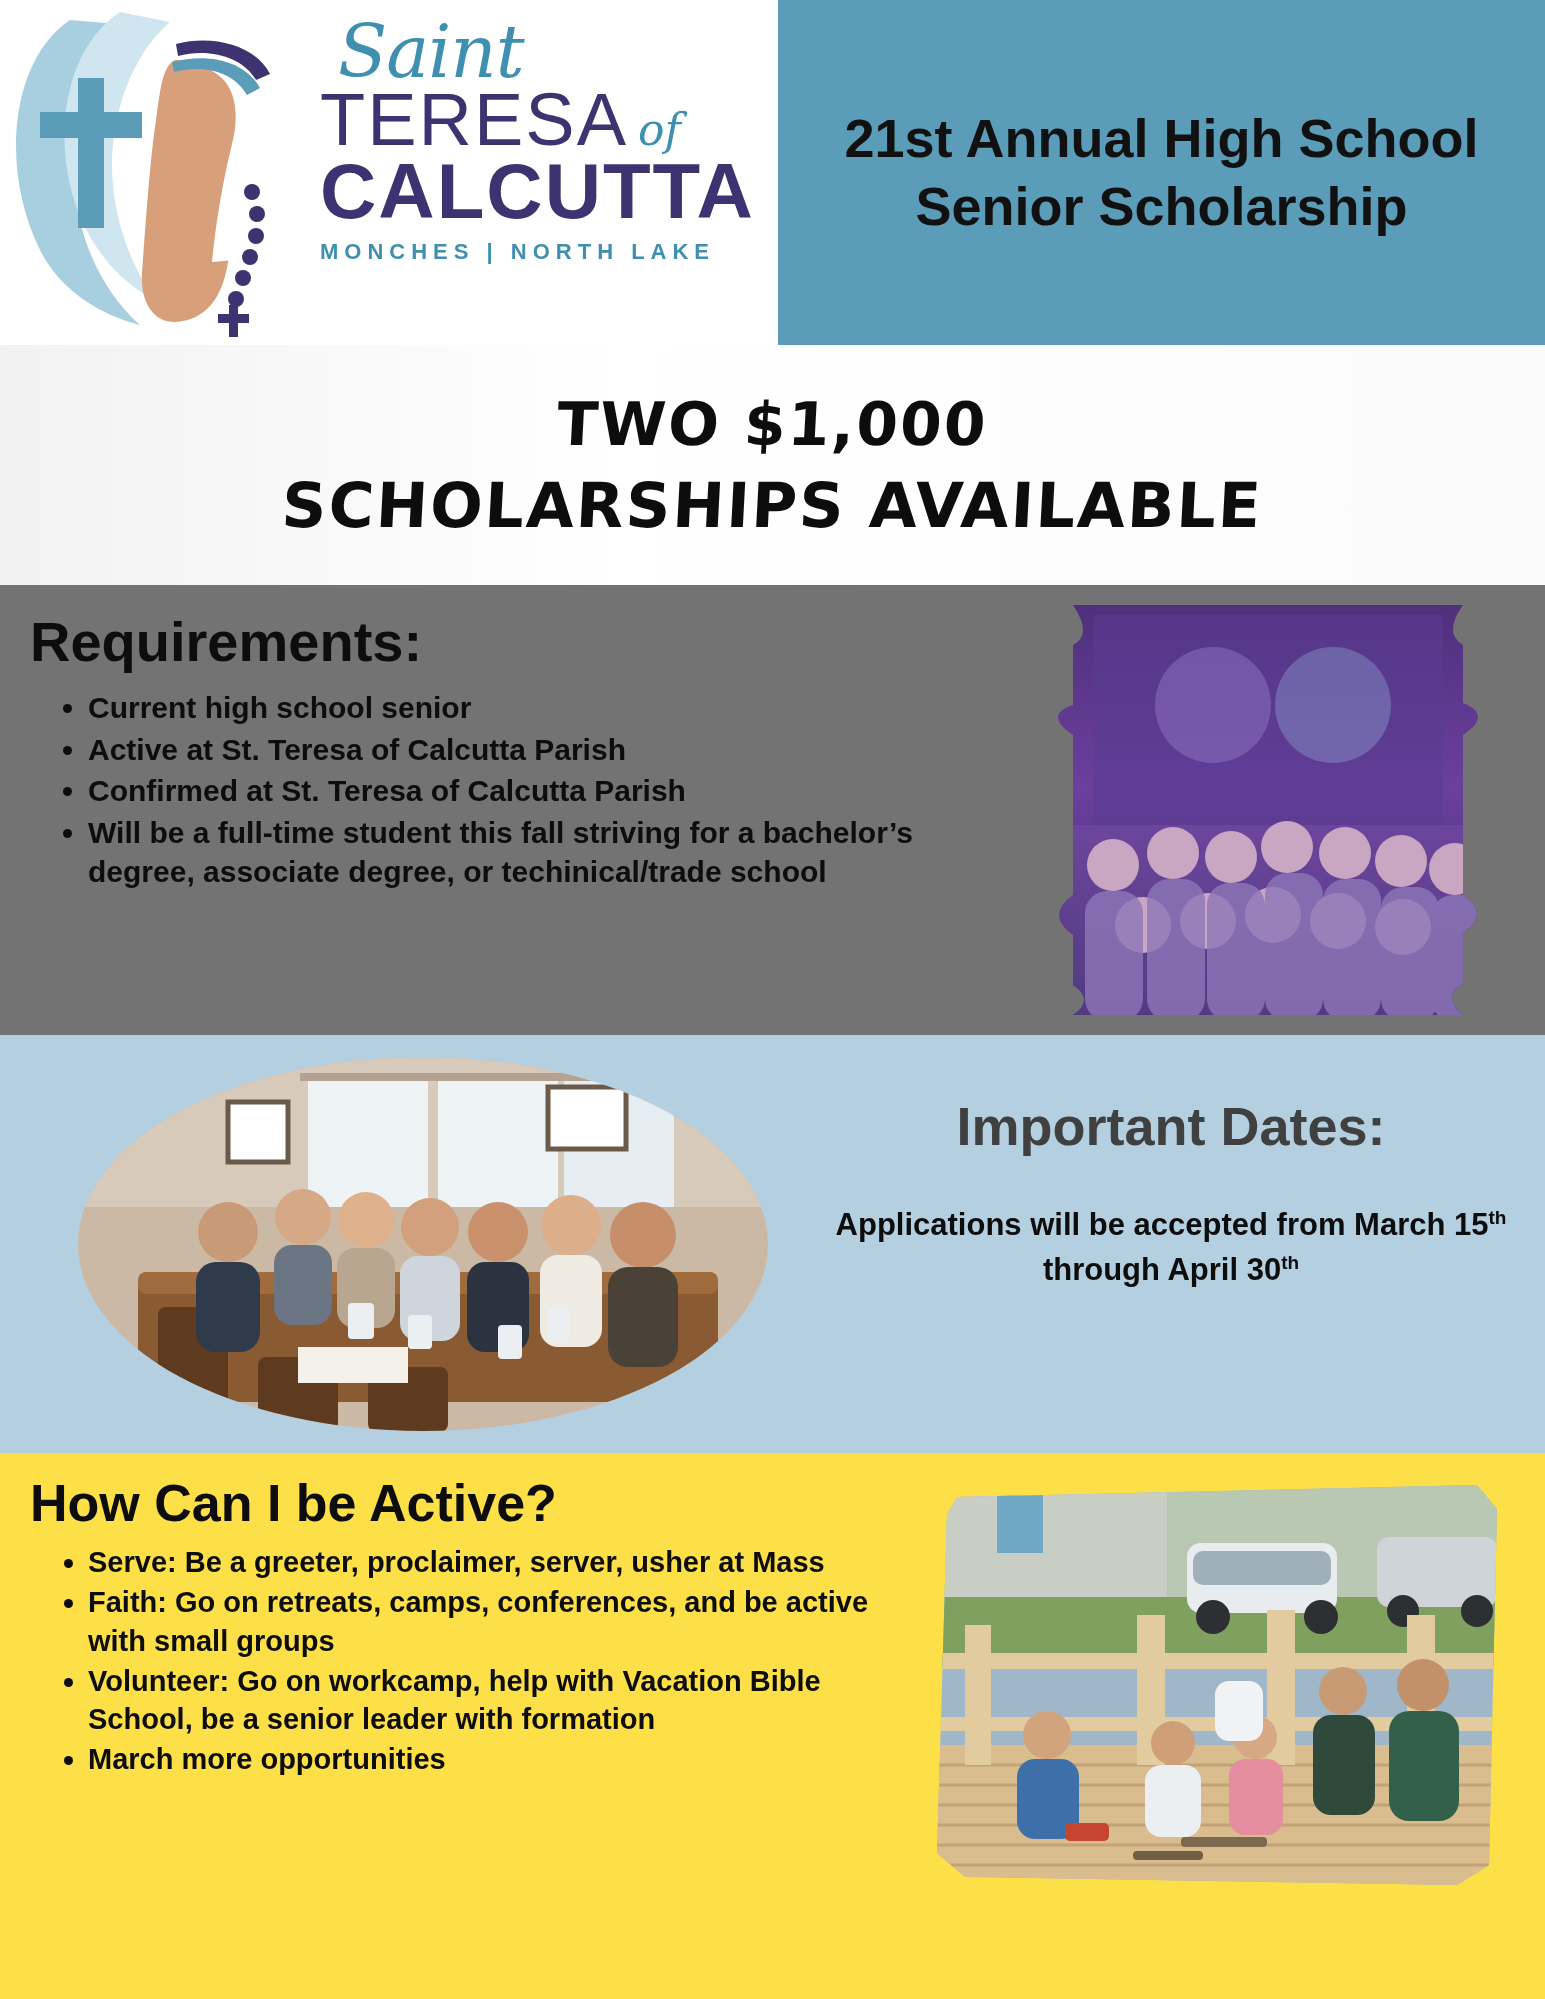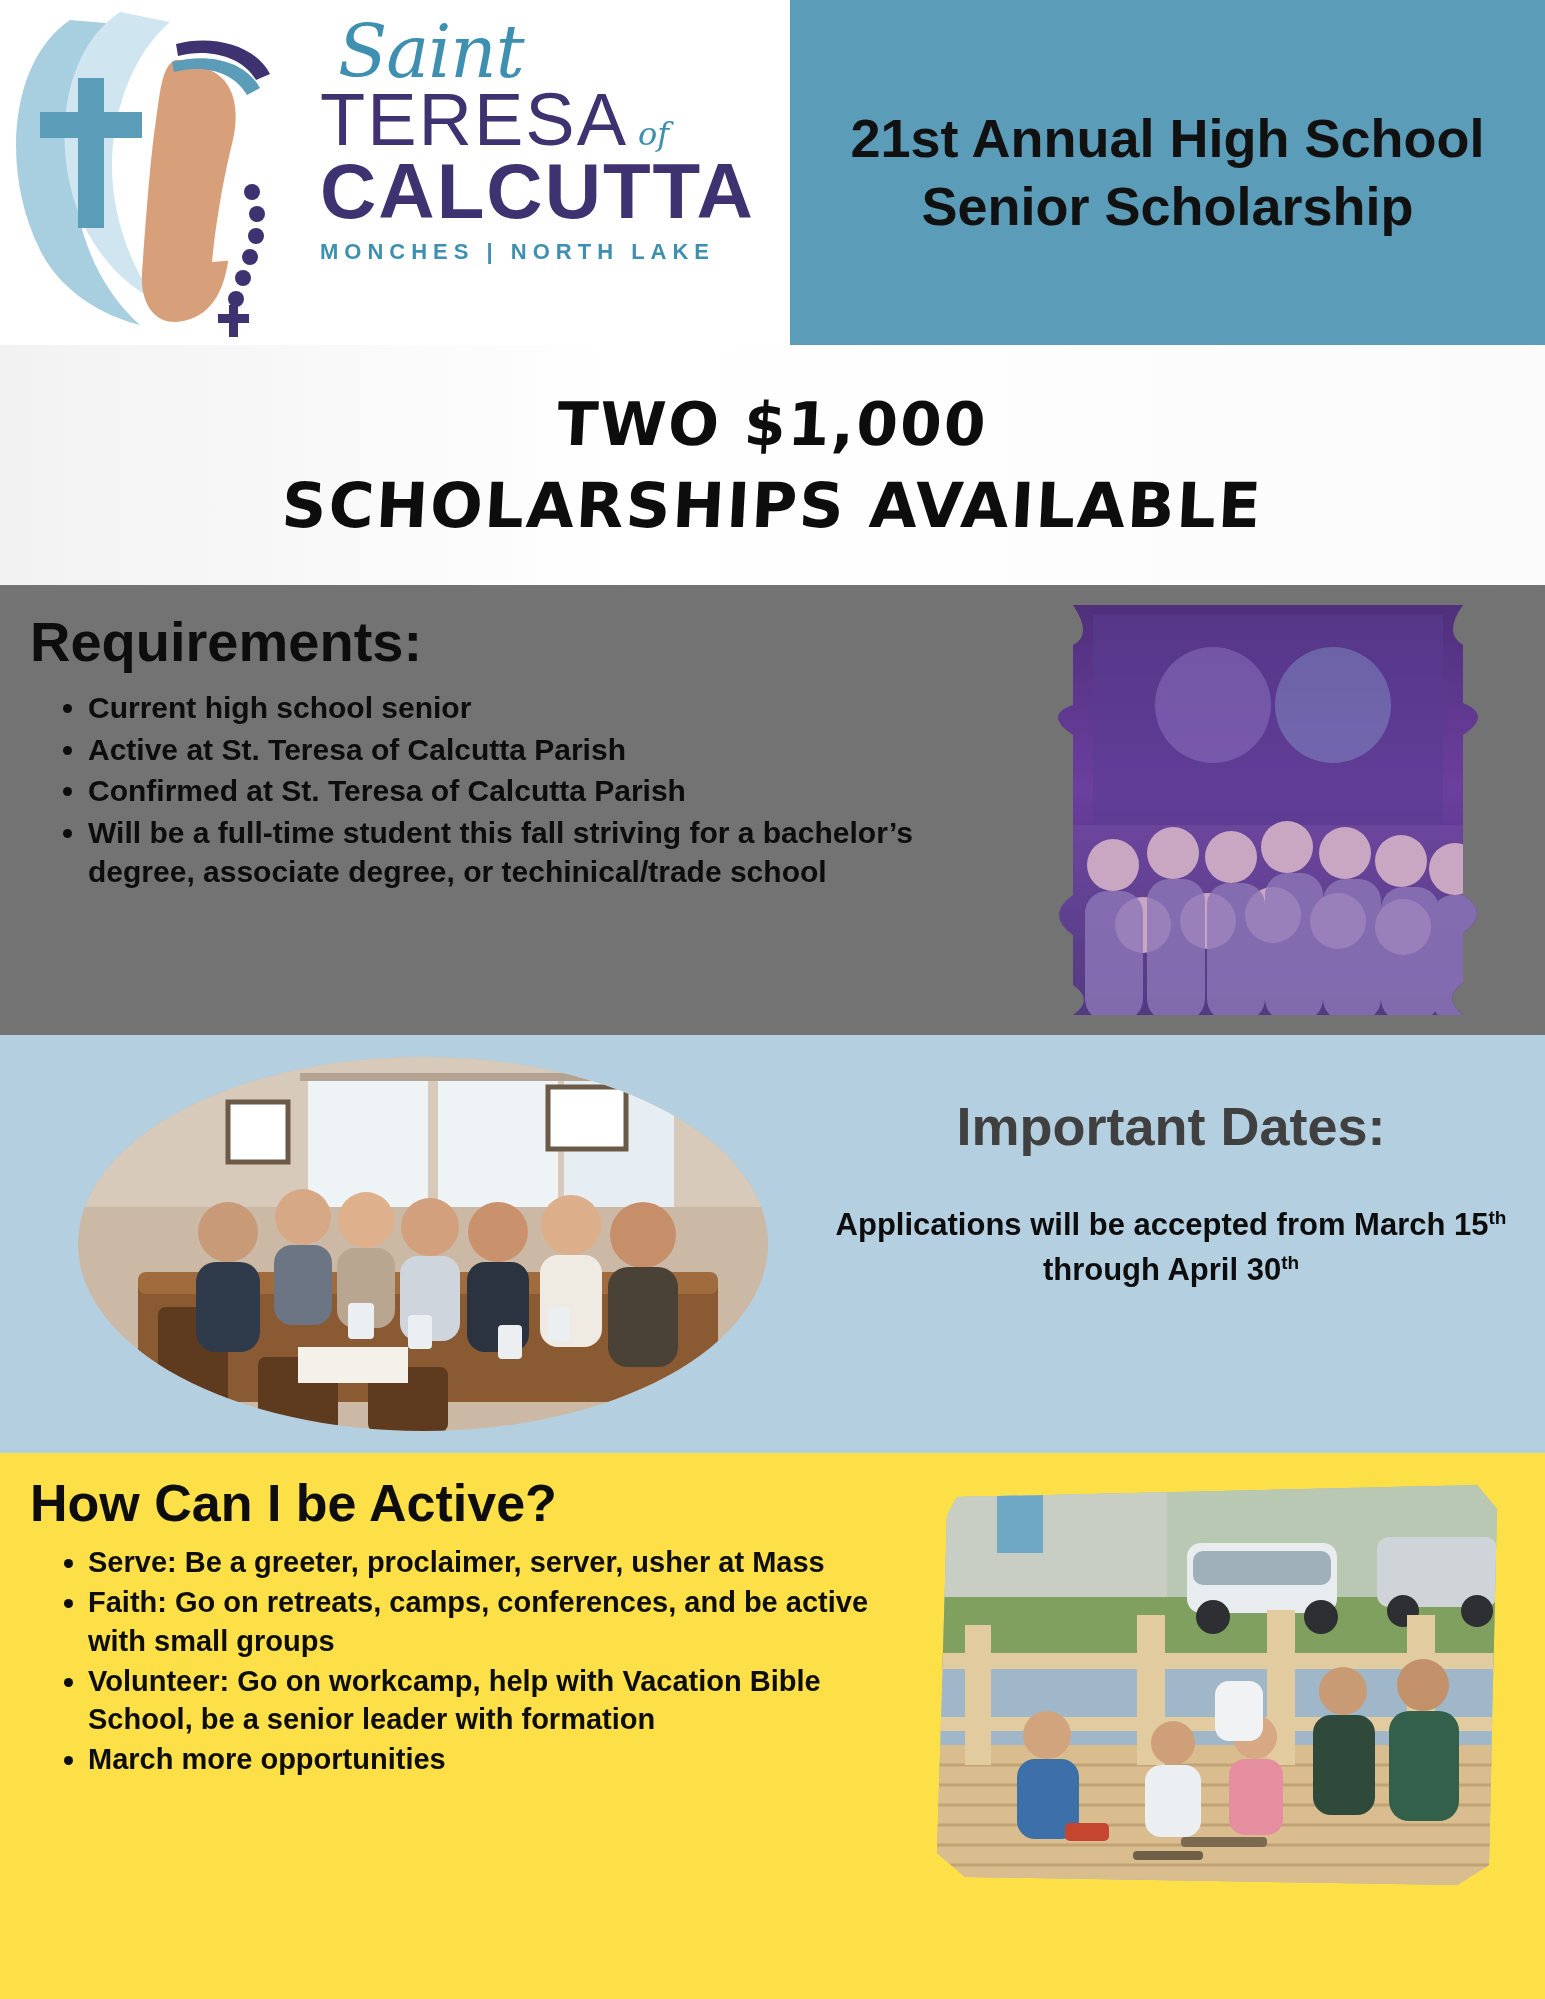--- a/index.html
+++ b/index.html
@@ -21,21 +21,20 @@
     width: 100%;
     height: 345px;
     background: #ffffff;
   }
   .logo-block {
     width: 778px;
     height: 345px;
     position: relative;
     background: #ffffff;
     overflow: hidden;
-    padding-left: 12px;
   }
   .logo-art {
     position: absolute;
     left: 0;
     top: 0;
     width: 340px;
     height: 345px;
   }
   .logo-text {
     position: absolute;
@@ -59,21 +58,21 @@
     font-size: 74px;
     color: #3f3270;
     letter-spacing: 2px;
     line-height: 0.92;
     display: flex;
     align-items: baseline;
   }
   .logo-of {
     font-family: "DejaVu Serif", serif;
     font-style: italic;
-    font-size: 32px;
+    font-size: 44px;
     color: #3e8fb0;
     margin-left: 10px;
     letter-spacing: 0;
   }
   .logo-calcutta {
     font-family: "Liberation Sans", sans-serif;
     font-weight: bold;
     font-size: 78px;
     color: #3f3270;
     letter-spacing: 2px;

